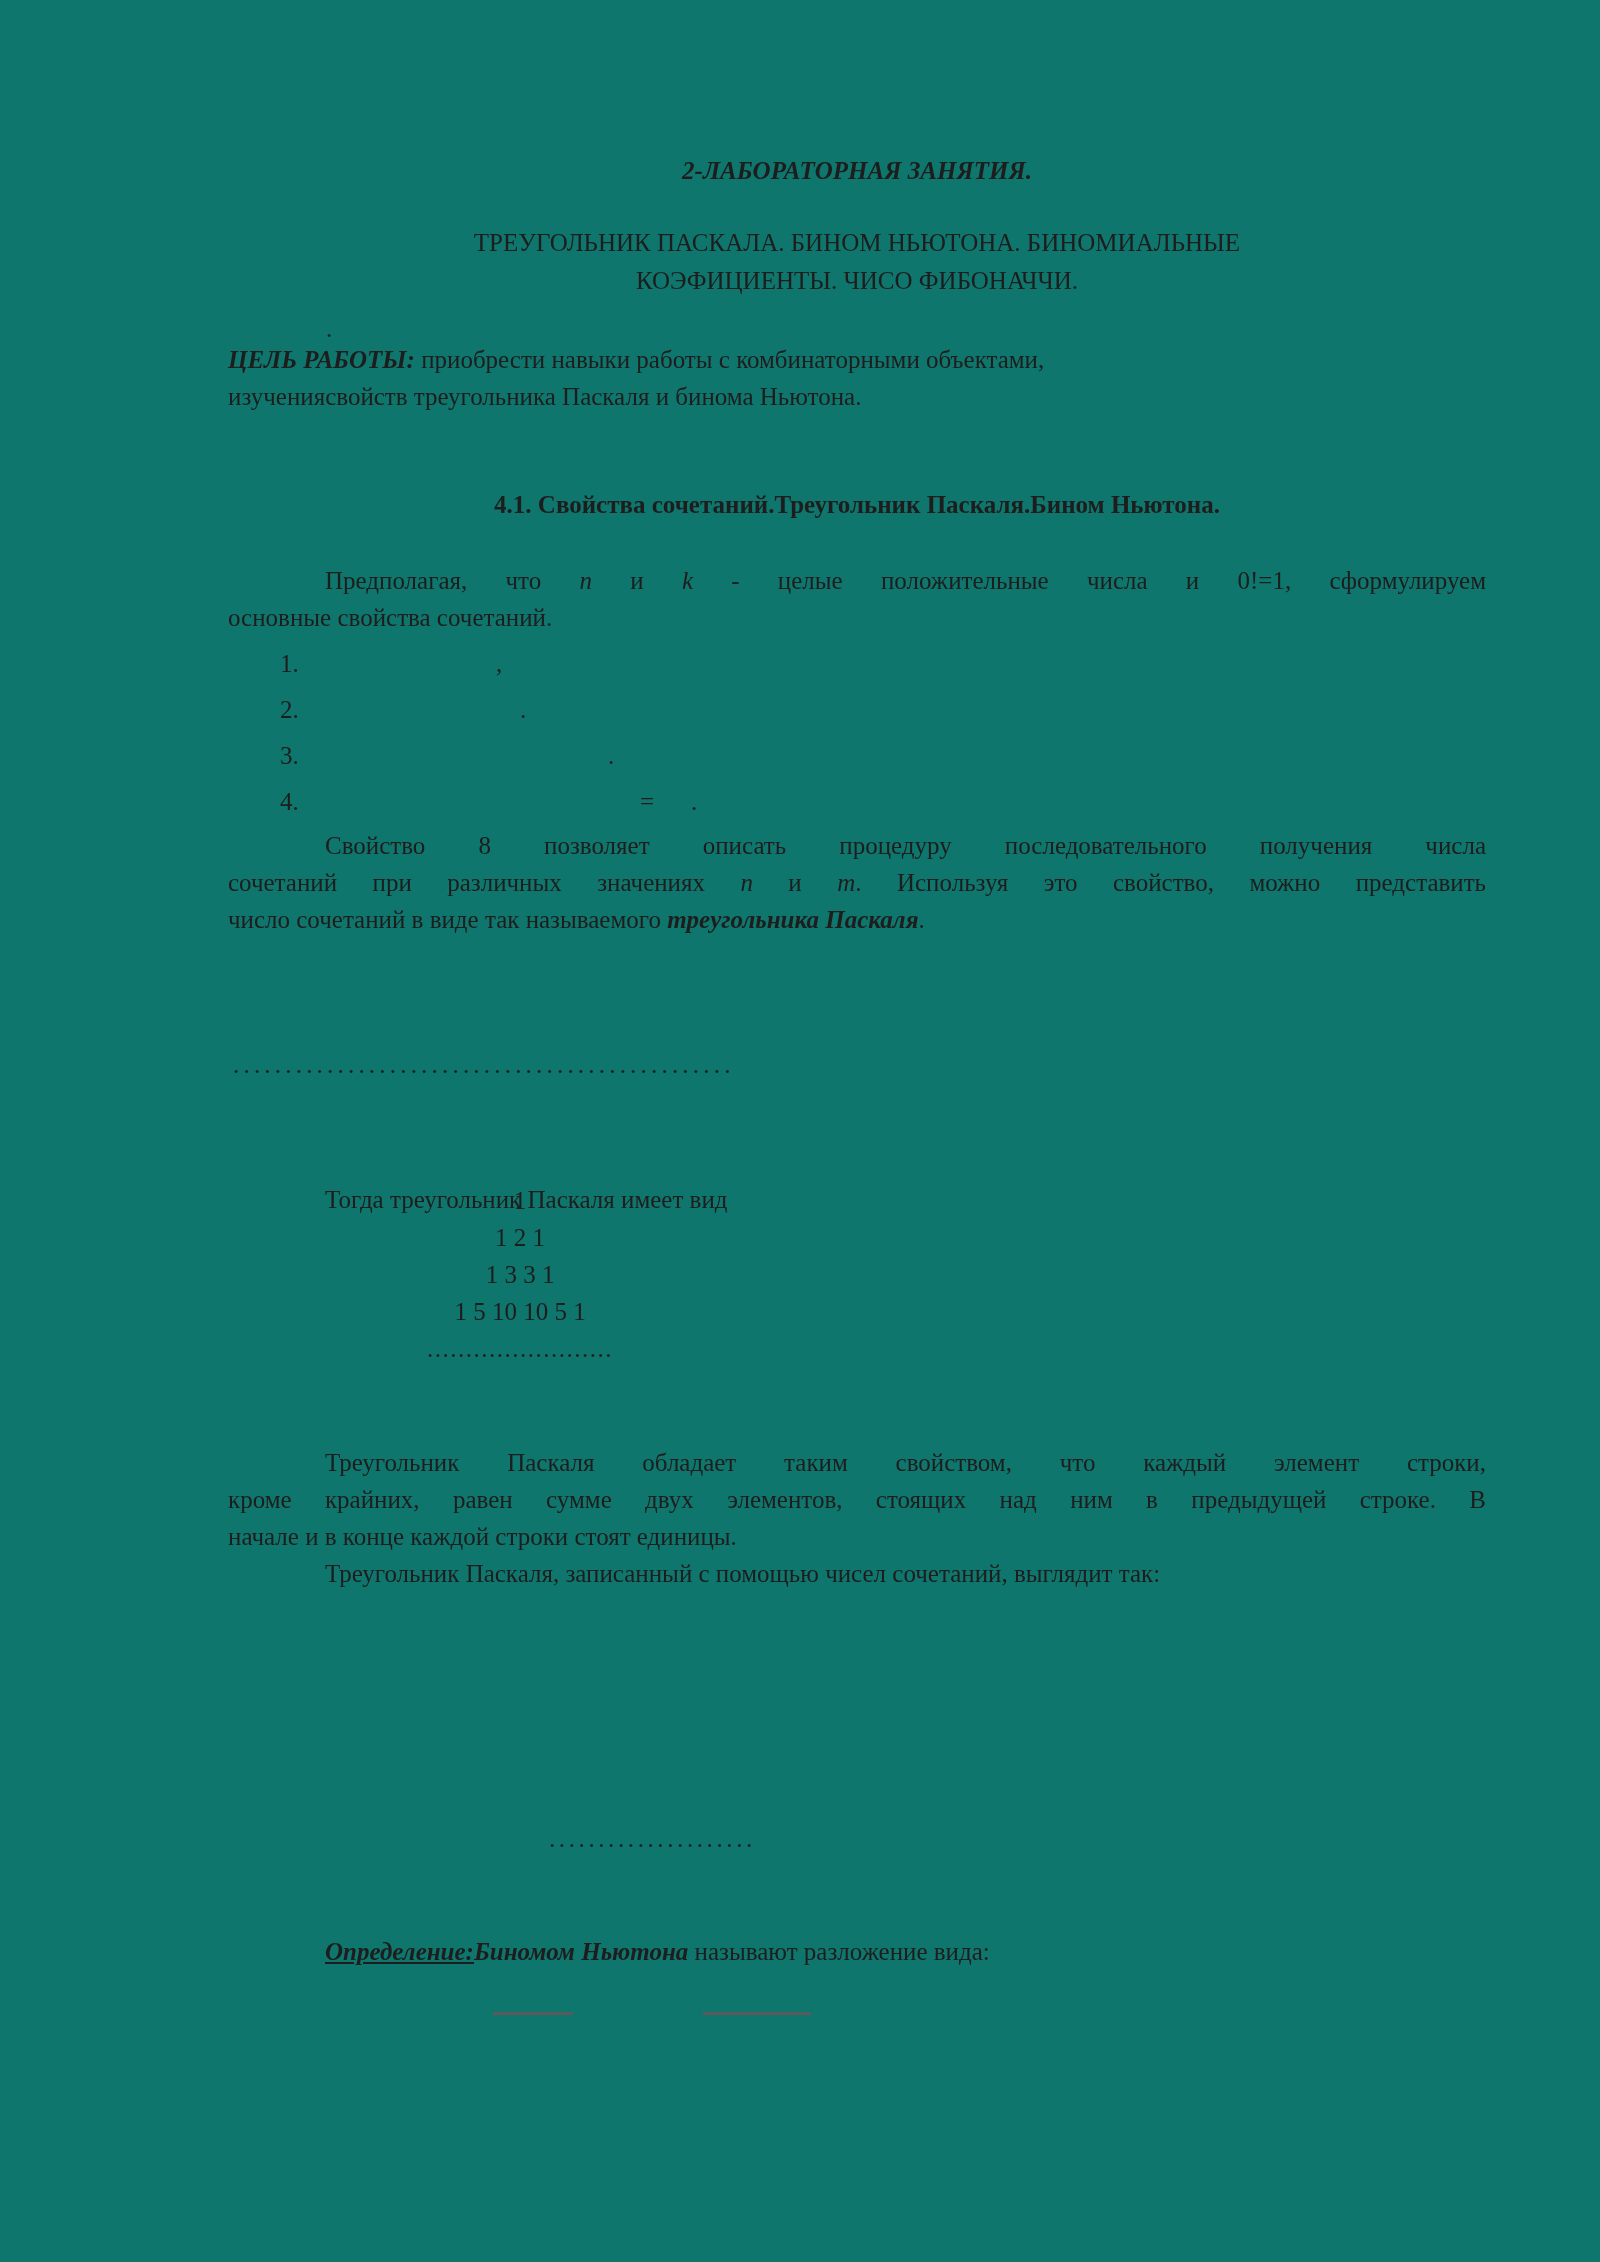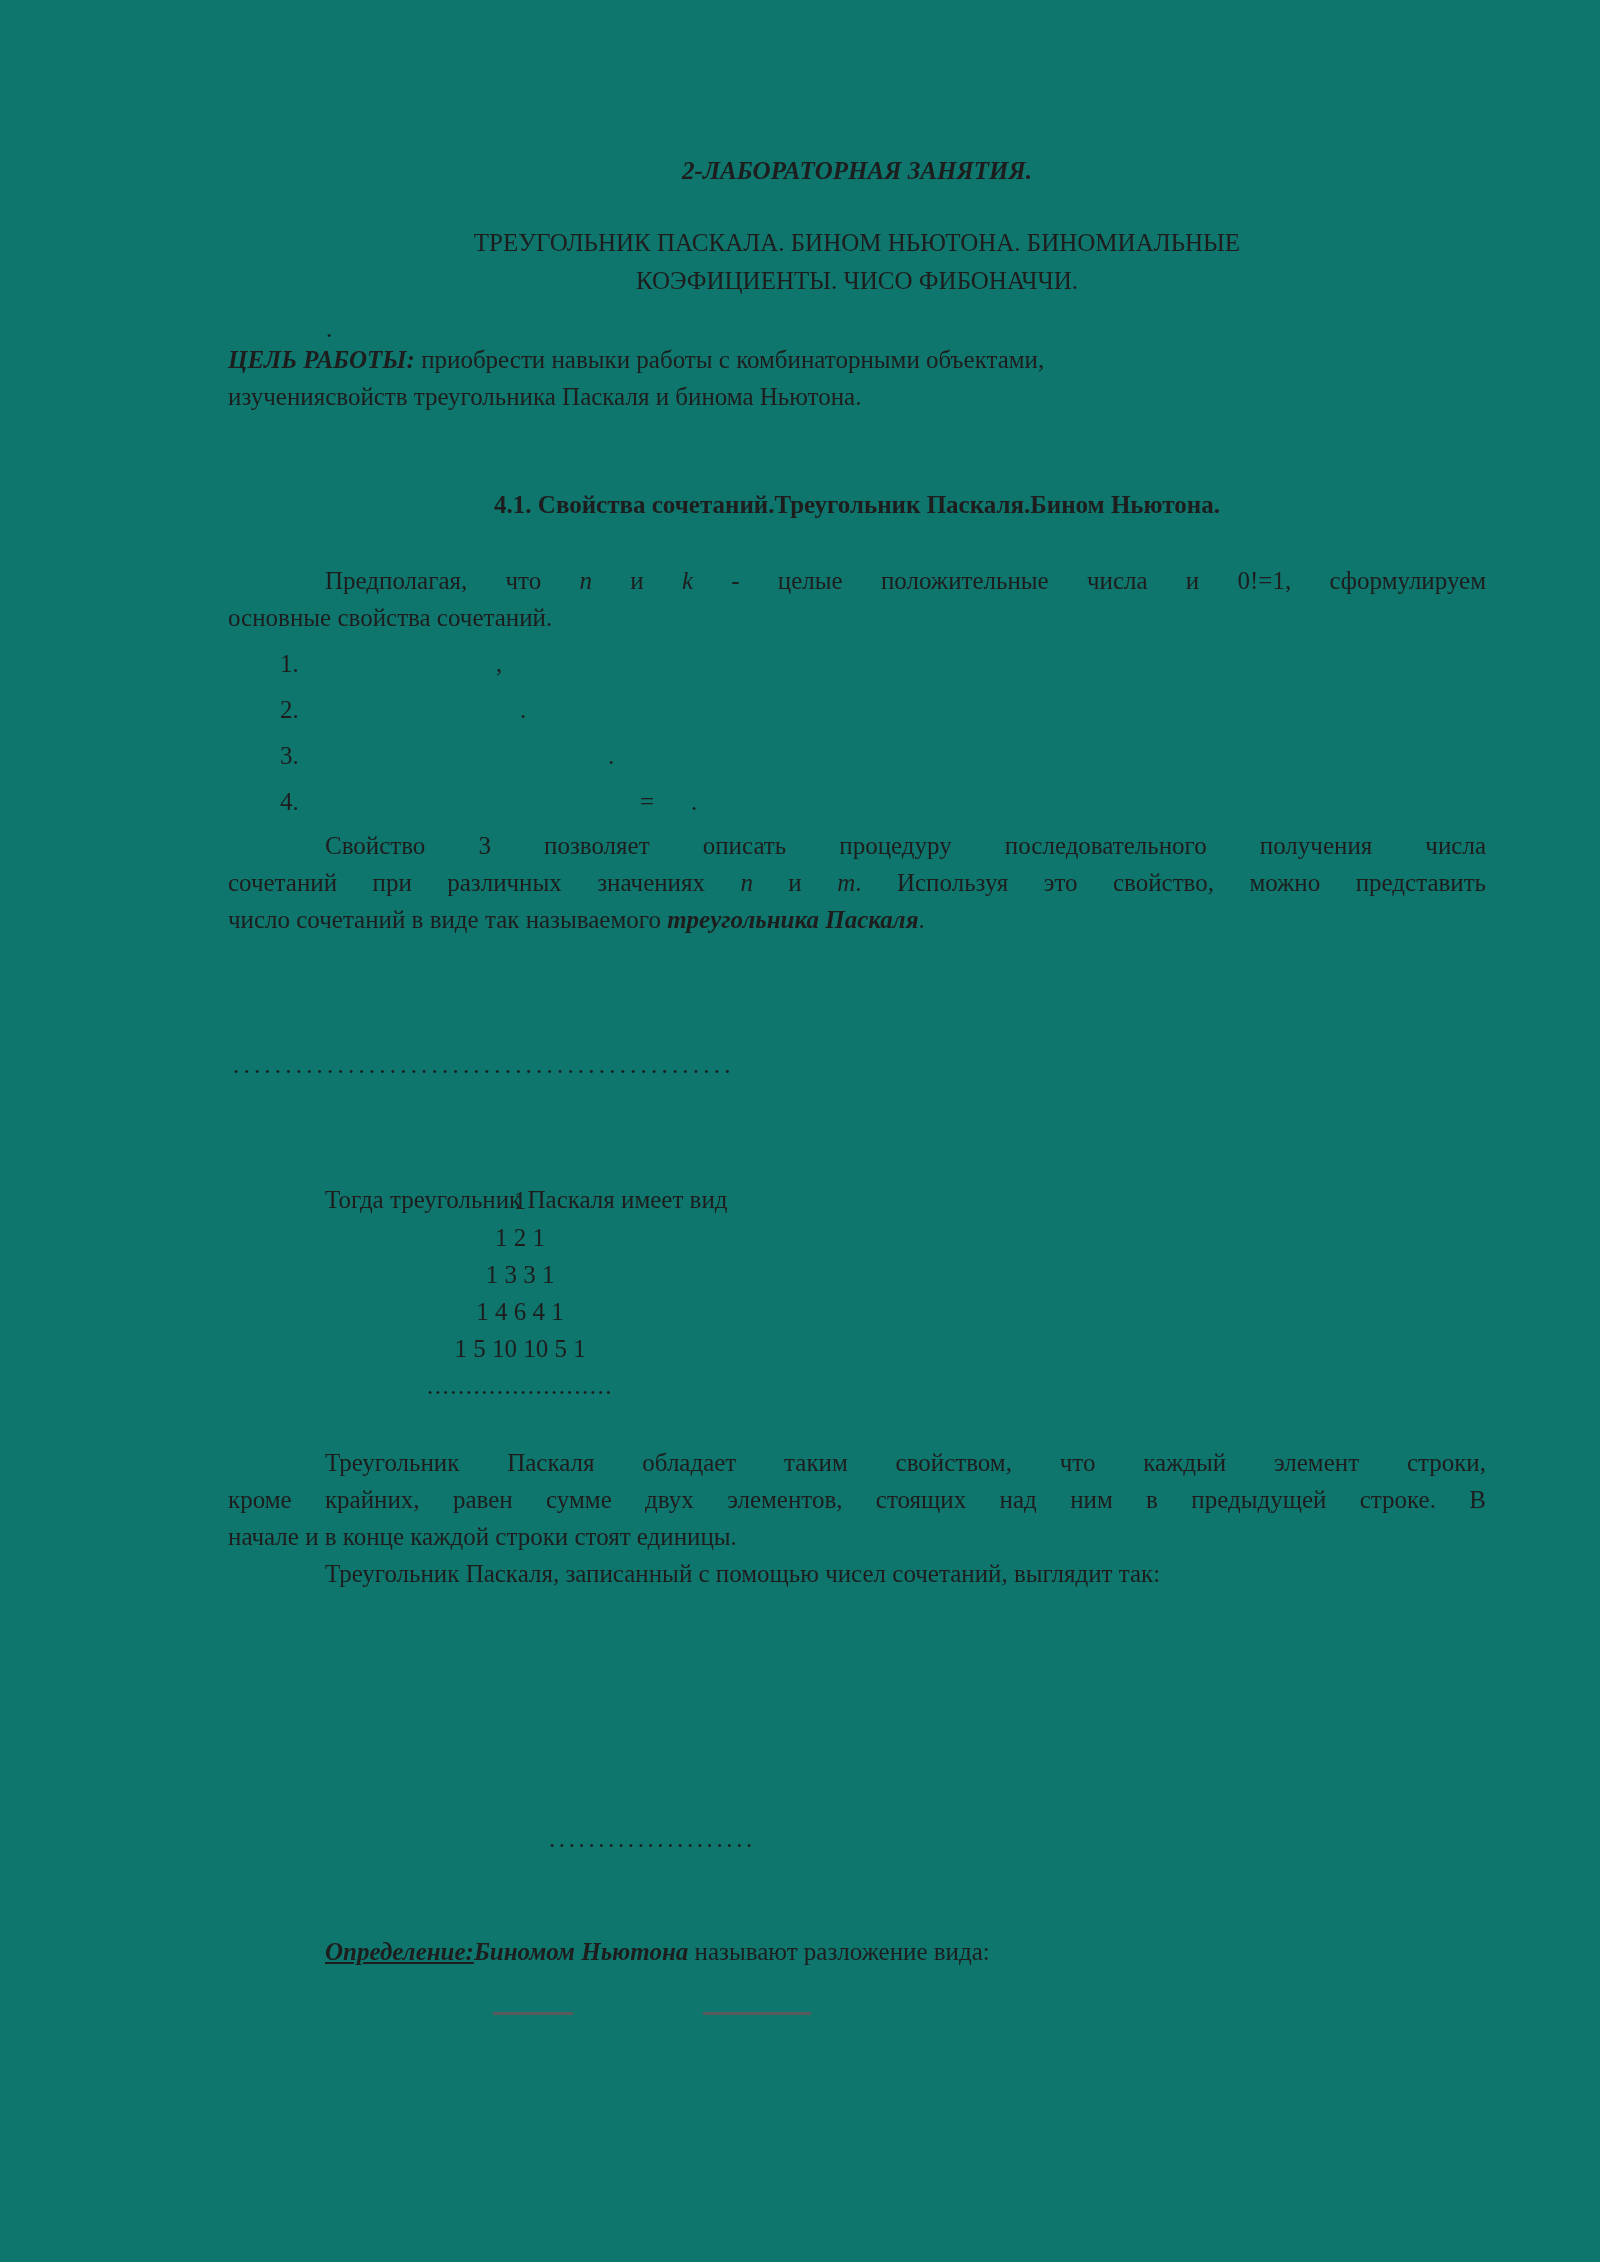--- a/index.html
+++ b/index.html
@@ -105,37 +105,36 @@
   <div class="lrow" style="top:737px;">
     <span class="lnum">3.</span>
     <span style="left:608px;">.</span>
   </div>
   <div class="lrow" style="top:783px;">
     <span class="lnum">4.</span>
     <span style="left:640px;">=</span>
     <span style="left:691px;">.</span>
   </div>
 
-  <div class="ln ind jl" style="top:827px;">Свойство 3 позволяет описать процедуру последовательного получения числа</div>
+  <div class="ln ind jl" style="top:827px;">Свойство 8 позволяет описать процедуру последовательного получения числа</div>
   <div class="ln jl" style="top:864px;">
     <span>сочетаний при различных значениях </span><span class="i">n</span><span> и </span><span class="i">m</span><span>. Используя это свойство, можно представить</span>
   </div>
   <div class="ln" style="top:901px;">
     <span>число сочетаний в виде так называемого </span><span class="bi">треугольника Паскаля</span><span>.</span>
   </div>
 
   <div class="dots dots1">................................................</div>
 
   <div class="ln ind" style="top:1181px;">Тогда треугольник Паскаля имеет вид</div>
 
   <div class="triangle">
     <div>1</div>
     <div>1 2 1</div>
     <div>1 3 3 1</div>
-    <div>1 4 6 4 1</div>
     <div>1 5 10 10 5 1</div>
     <div class="tri-dots">........................</div>
   </div>
 
   <div class="ln ind jl" style="top:1444px;">Треугольник Паскаля обладает таким свойством, что каждый элемент строки,</div>
   <div class="ln jl" style="top:1481px;">кроме крайних, равен сумме двух элементов, стоящих над ним в предыдущей строке. В</div>
   <div class="ln" style="top:1518px;">начале и в конце каждой строки стоят единицы.</div>
 
   <div class="ln ind" style="top:1555px;">Треугольник Паскаля, записанный с помощью чисел сочетаний, выглядит так:</div>
 

